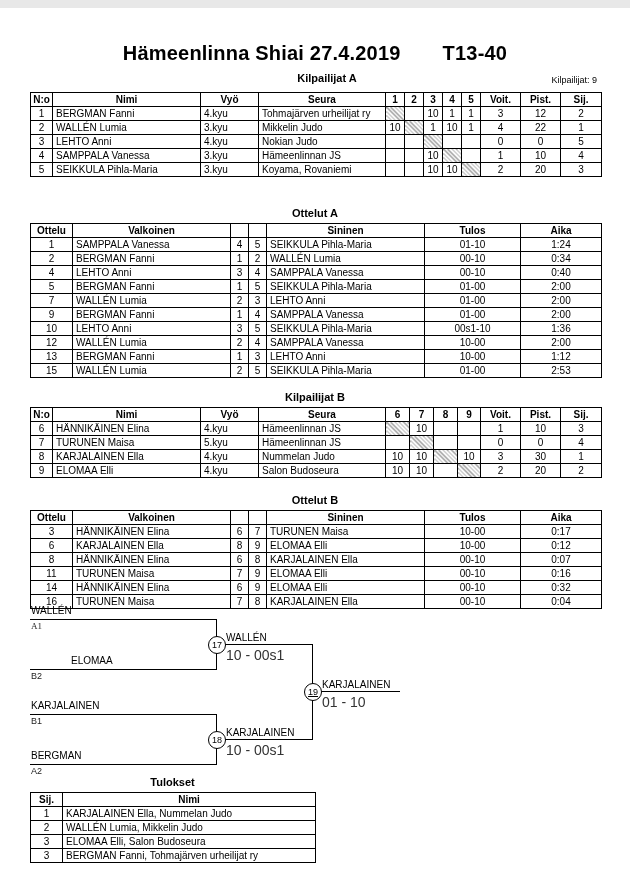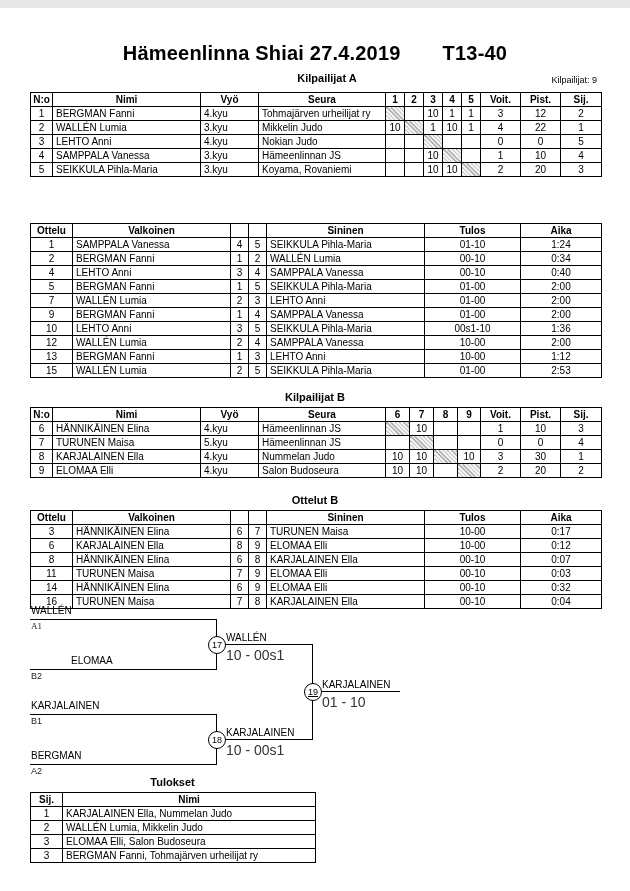--- a/index.html
+++ b/index.html
@@ -184,20 +184,21 @@
           <td>10</td>
           <td>10</td>
           <td class="hatch"></td>
           <td>2</td>
           <td>20</td>
           <td>3</td>
         </tr>
       </tbody>
     </table>
 
+  <div class="sec-h h-match-a">Ottelut A</div>
   <table class="tbl match pos-match-a">
     <colgroup>
       <col style="width:42px">
         <col style="width:158px">
         <col style="width:18px">
         <col style="width:18px">
       <col style="width:158px">
         <col style="width:96px">
         <col style="width:81px">
     </colgroup>
@@ -442,21 +443,21 @@
           <td>00-10</td>
           <td>0:07</td>
         </tr>
         <tr>
           <td>11</td>
           <td>TURUNEN Maisa</td>
           <td>7</td>
           <td>9</td>
           <td>ELOMAA Elli</td>
           <td>00-10</td>
-          <td>0:03</td>
+          <td>0:16</td>
         </tr>
         <tr>
           <td>14</td>
           <td>HÄNNIKÄINEN Elina</td>
           <td>6</td>
           <td>9</td>
           <td>ELOMAA Elli</td>
           <td>00-10</td>
           <td>0:32</td>
         </tr>

